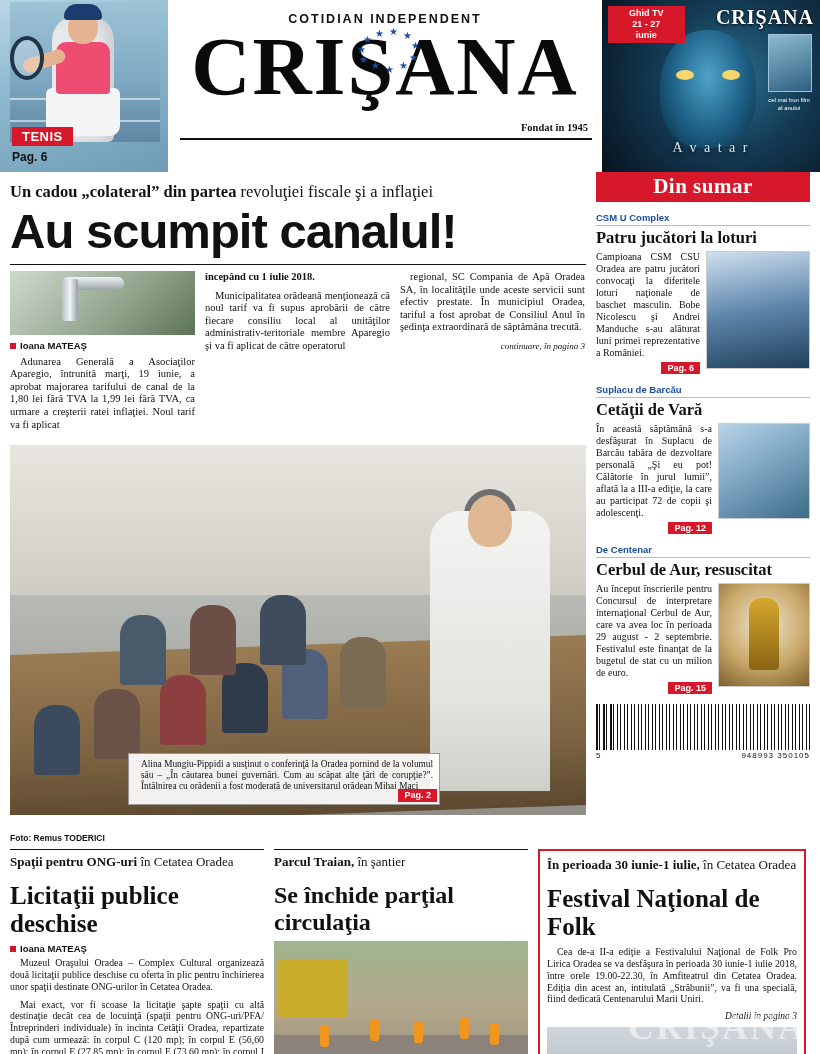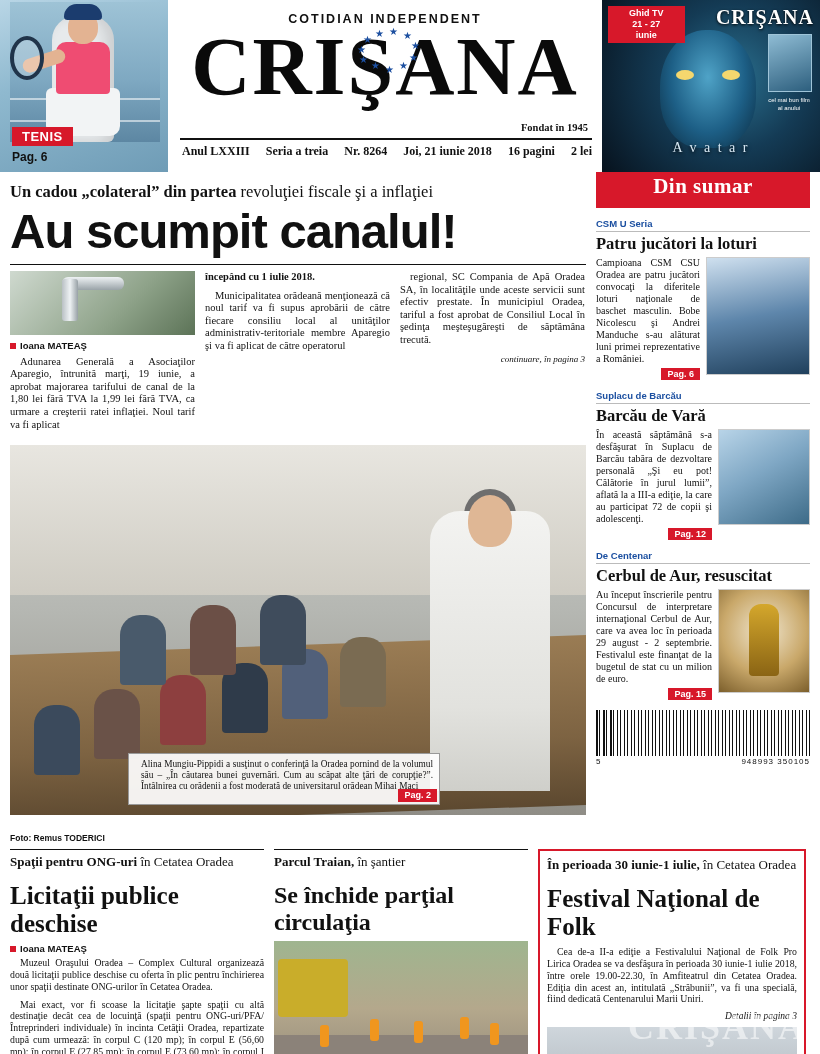--- a/index.html
+++ b/index.html
@@ -207,21 +207,21 @@
     text-align: left; font-family:"Liberation Sans", sans-serif; font-size:8.5px;
     font-weight:bold; margin-top:18px;
   }
 
   
   .azi-title {
     font-family:"Liberation Serif", serif; font-weight:bold; font-size:20px; margin: 10px 0 4px 0;
   }
   .din-sumar {
     background:#d7182a; color:#fff; font-family:"Liberation Serif", serif;
-    font-weight:bold; font-size:21px; text-align:center; padding:2px 0 9px 0; letter-spacing:.5px;
+    font-weight:bold; font-size:21px; text-align:center; padding:2px 0 3px 0; letter-spacing:.5px;
   }
   .sum-item { margin-top: 10px; position: relative; }
   .sum-kicker {
     color:#1b4fa0; font-family:"Liberation Sans", sans-serif; font-size:9.5px; font-weight:bold;
     border-bottom: 1px solid #bbb; padding-bottom:2px; margin-bottom:3px;
   }
   .sum-head {
     font-family:"Liberation Serif", serif; font-weight:bold; font-size:16.5px; line-height:18px;
     margin-bottom: 4px;
   }
@@ -336,28 +336,20 @@
           <span style="left:58px;top:14px;">★</span>
         <span style="left:56px;top:26px;">★</span>
           <span style="left:46px;top:34px;">★</span>
         <span style="left:32px;top:38px;">★</span>
           <span style="left:18px;top:34px;">★</span>
         <span style="left:6px;top:28px;">★</span>
       </div>
       <div class="crisana-title">CRIŞANA</div>
       <div class="fondat">Fondat în 1945</div>
       <div class="mast-rule"></div>
-      <div class="mast-info">
-        <span>Anul LXXIII</span>
-        <span>Seria a treia</span>
-        <span>Nr. 8264</span>
-        <span>Joi, 21 iunie 2018</span>
-        <span>16 pagini</span>
-        <span>2 lei</span>
-      </div>
     </div>
 
     <div class="mast-right">
       <div class="tv-poster">
         <div class="tv-bg"></div>
         <div class="tv-face">
           <div class="tv-eye" style="left:16px;top:40px;"></div>
           <div class="tv-eye" style="right:16px;top:40px;"></div>
         </div>
         <div class="tv-thumb"></div>
@@ -390,21 +382,21 @@
           <div class="byline">
             <span class="sq"></span><span>Ioana MATEAŞ</span>
           </div>
           <p class="first">Adunarea Generală a Asociaţilor Aparegio, întrunită marţi, 19 iunie, a aprobat majorarea tarifului de canal de la 1,80 lei fără TVA la 1,99 lei fără TVA, ca urmare a creşterii ratei inflaţiei. Noul tarif va fi aplicat</p>
         </div>
         <div class="lead-col">
           <p style="font-weight:bold;text-indent:0;">începând cu 1 iulie 2018.</p>
           <p>Municipalitatea orădeană menţionează că noul tarif va fi supus aprobării de către fiecare consiliu local al unităţilor administrativ-teritoriale membre Aparegio şi va fi aplicat de către operatorul</p>
         </div>
         <div class="lead-col">
-          <p>regional, SC Compania de Apă Oradea SA, în localităţile unde aceste servicii sunt efectiv prestate. În municipiul Oradea, tariful a fost aprobat de Consiliul Local în şedinţa meşteşugăreşti de săptămâna trecută.</p>
+          <p>regional, SC Compania de Apă Oradea SA, în localităţile unde aceste servicii sunt efectiv prestate. În municipiul Oradea, tariful a fost aprobat de Consiliul Anul în şedinţa extraordinară de săptămâna trecută.</p>
           <div class="contin">continuare, în pagina 3</div>
         </div>
       </div>
 
       <div class="main-photo">
         <div class="mp-wall"></div>
         <div class="mp-table"></div>
         <div class="mp-person" style="left:24px;background:#3b4a5c;"></div>
         <div class="mp-person" style="left:84px;bottom:56px;background:#6a5248;"></div>
         <div class="mp-person" style="left:150px;bottom:70px;background:#8d3f3f;"></div>
@@ -422,31 +414,31 @@
           <span class="pag-chip">Pag. 2</span>
         </div>
       </div>
       <div class="foto-credit">Foto: Remus TODERICI</div>
     </div>
 
     <div class="right-col">
       <div class="din-sumar">Din sumar</div>
 
       <div class="sum-item">
-        <div class="sum-kicker">CSM U Seria</div>
+        <div class="sum-kicker">CSM U Complex</div>
         <div class="sum-head">Patru jucători la loturi</div>
         <div class="photo-csm sum-photo"></div>
         <div class="sum-body">Campioana CSM CSU Oradea are patru jucători convocaţi la diferitele loturi naţionale de baschet masculin. Bobe Nicolescu şi Andrei Manduche s-au alăturat luni primei reprezentative a României.</div>
         <span class="pag-chip-right">Pag. 6</span>
         <div style="clear:both;"></div>
       </div>
 
       <div class="sum-item">
         <div class="sum-kicker">Suplacu de Barcău</div>
-        <div class="sum-head">Barcău de Vară</div>
+        <div class="sum-head">Cetăţii de Vară</div>
         <div class="photo-tabara sum-photo"></div>
         <div class="sum-body">În această săptămână s-a desfăşurat în Suplacu de Barcău tabăra de dezvoltare personală „Şi eu pot! Călătorie în jurul lumii”, aflată la a III-a ediţie, la care au participat 72 de copii şi adolescenţi.</div>
         <span class="pag-chip-right">Pag. 12</span>
         <div style="clear:both;"></div>
       </div>
 
       <div class="sum-item">
         <div class="sum-kicker">De Centenar</div>
         <div class="sum-head">Cerbul de Aur, resuscitat</div>
         <div class="photo-cerb sum-photo">

